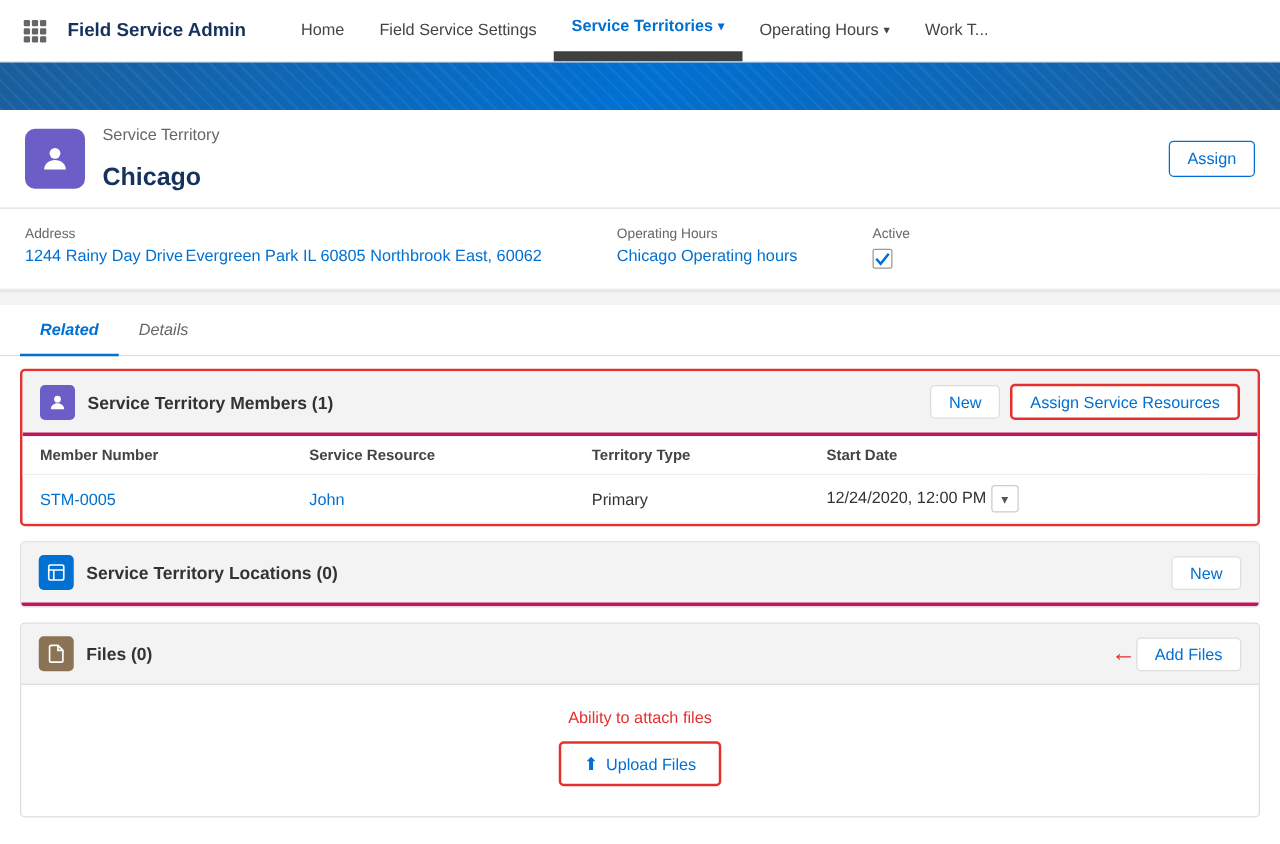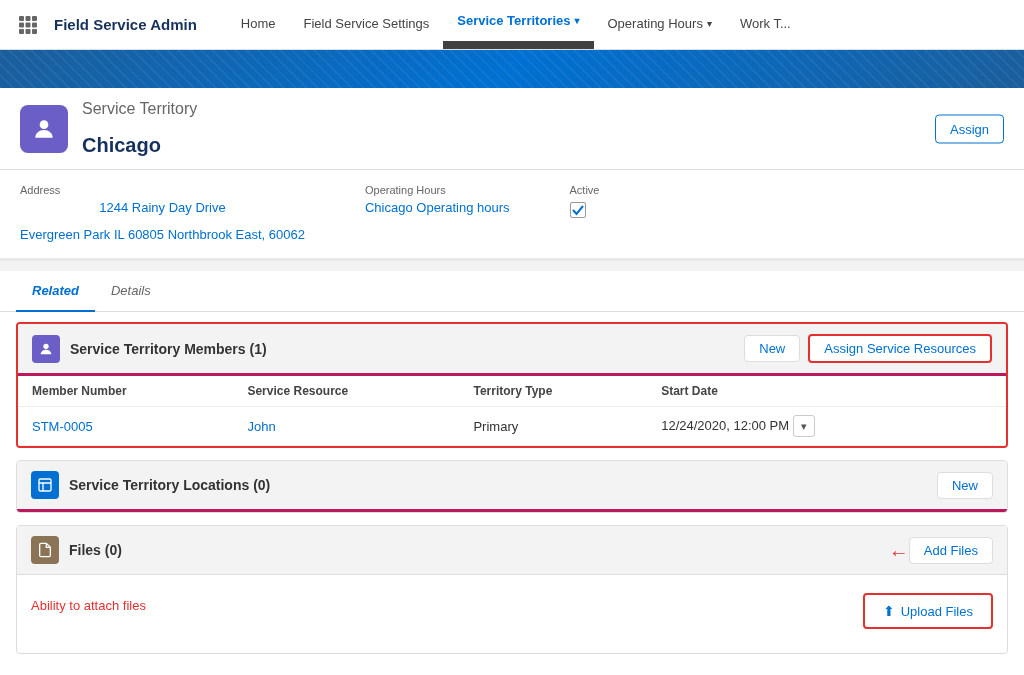--- a/index.html
+++ b/index.html
@@ -59,40 +59,40 @@
     .record-icon {
       width: 48px; height: 48px;
       background: #6b5fc7;
       border-radius: 8px;
       display: flex; align-items: center; justify-content: center;
       margin-right: 14px;
       flex-shrink: 0;
     }
     .record-icon svg { width: 26px; height: 26px; fill: #fff; }
     .record-title-block { flex: 1; }
-    .record-label { font-size: 16px; color: #666; margin-bottom: 16px; }
+    .record-label { font-size: 13px; color: #666; margin-bottom: 16px; }
     .record-name { font-size: 20px; font-weight: 600; color: #16325c; }
     .assign-btn {
       position: absolute; right: 20px; top: 50%; transform: translateY(-50%);
       border: 1px solid #0070d2; color: #0070d2; background: #fff;
       padding: 6px 14px; border-radius: 4px; cursor: pointer; font-size: 13px;
       font-weight: 500;
     }
 
     
     .detail-section {
       background: #fff;
       padding: 14px 20px 16px;
       border-bottom: 3px solid #e8e8e8;
       display: flex; gap: 60px;
     }
     .detail-field { display: flex; flex-direction: column; }
     .field-label { font-size: 11px; color: #666; margin-bottom: 4px; }
     .field-link { color: #0070d2; text-decoration: none; cursor: pointer; }
-    .address-block { display: flex; flex-direction: column; gap: 12px; align-items: center; }
+    .address-block { display: flex; flex-direction: row; gap: 2px; align-items: center; }
     .checkbox-display {
       width: 16px; height: 16px; border: 1px solid #999; border-radius: 2px;
       display: flex; align-items: center; justify-content: center; margin-top: 2px;
       background: #fff;
     }
     .checkbox-display svg { width: 12px; height: 12px; stroke: #0070d2; fill: none; }
 
     
     .main-content { background: #fff; margin: 10px 0 0; }
 
@@ -323,21 +323,21 @@
             <path d="M14 2H6a2 2 0 00-2 2v16a2 2 0 002 2h12a2 2 0 002-2V8z" fill="none" stroke="#fff" stroke-width="2"></path>
             <polyline points="14,2 14,8 20,8" stroke="#fff" stroke-width="2" fill="none"></polyline>
           </svg>
         </div>
         <span class="section-title">Files (0)</span>
 
         <span style="color:#e53030; font-size:20px; margin-left:6px; margin-right:auto;">←</span>
         <button class="add-files-btn">Add Files</button>
       </div>
       <div class="files-body">
-        <div style="display:flex; align-items:center; justify-content:space-between; padding: 4px 0 10px;">
+        <div style="display:flex; align-items:center; justify-content:space-between; padding: 4px 0 10px; flex-direction: column;">
           <span class="ability-text">Ability to attach files</span>
           <button class="upload-btn">
             <span class="upload-icon">⬆</span>
             <span>Upload Files</span>
           </button>
         </div>
       </div>
     </div>
 
   </div>

